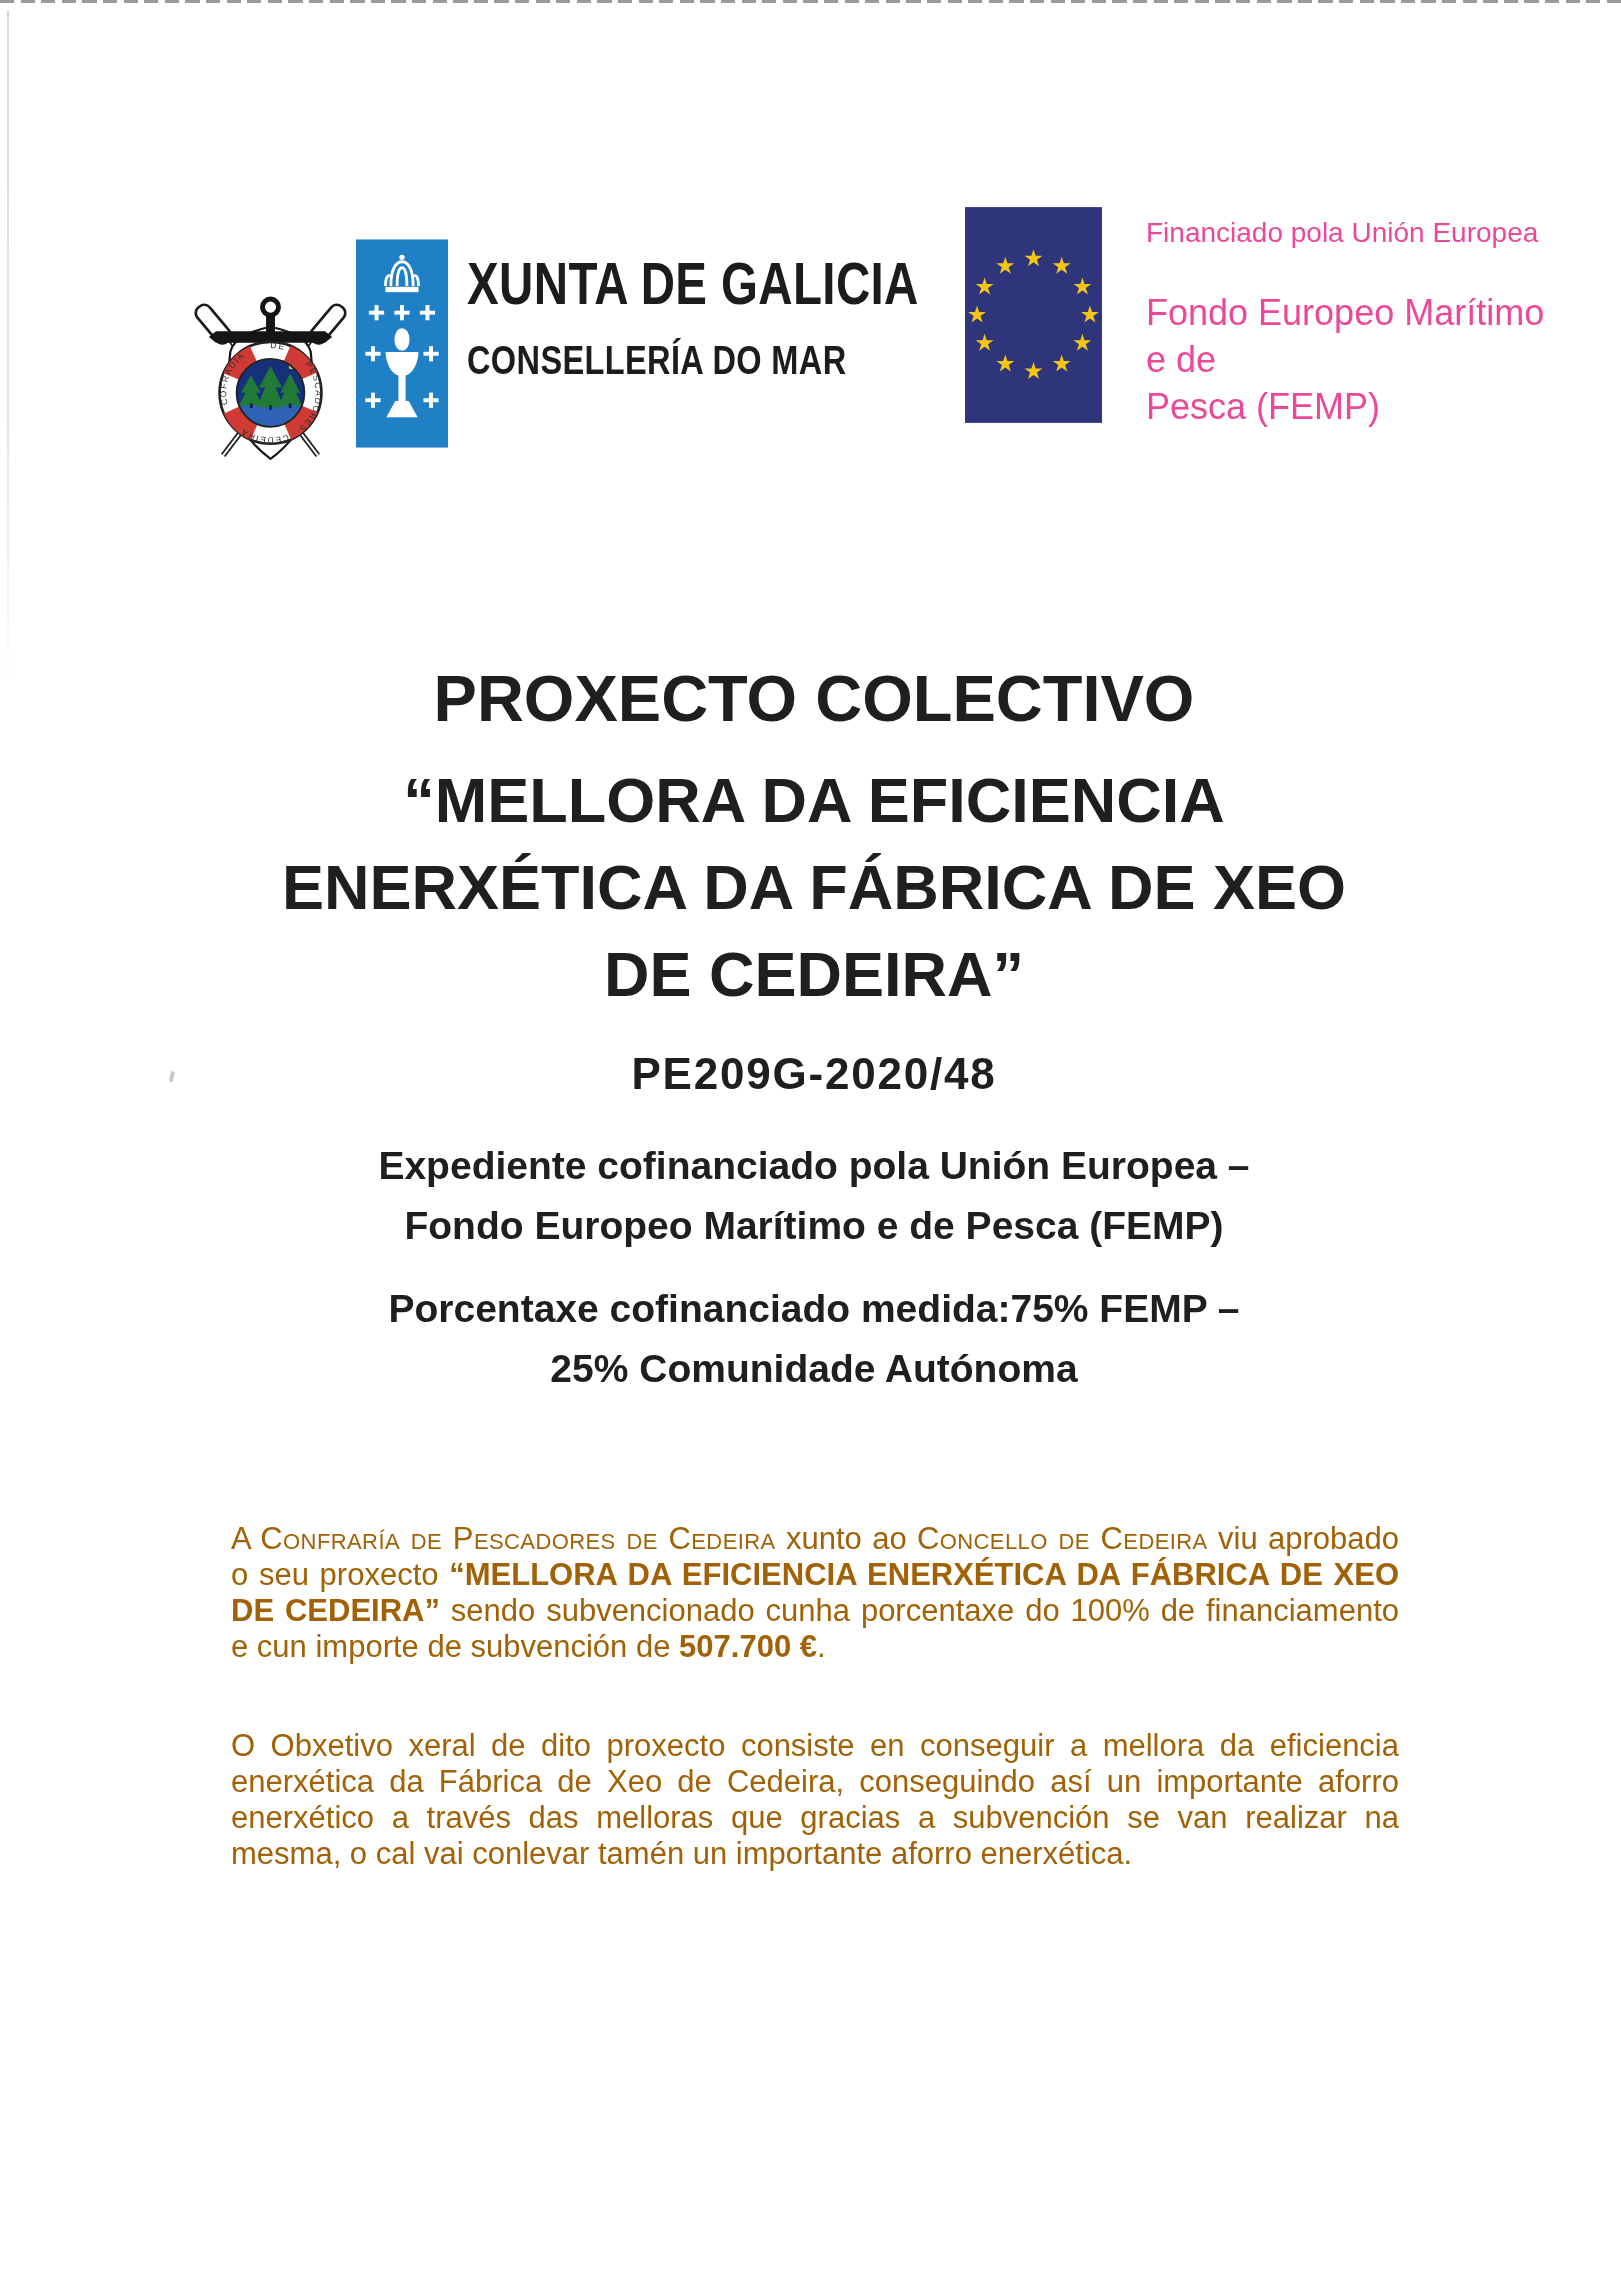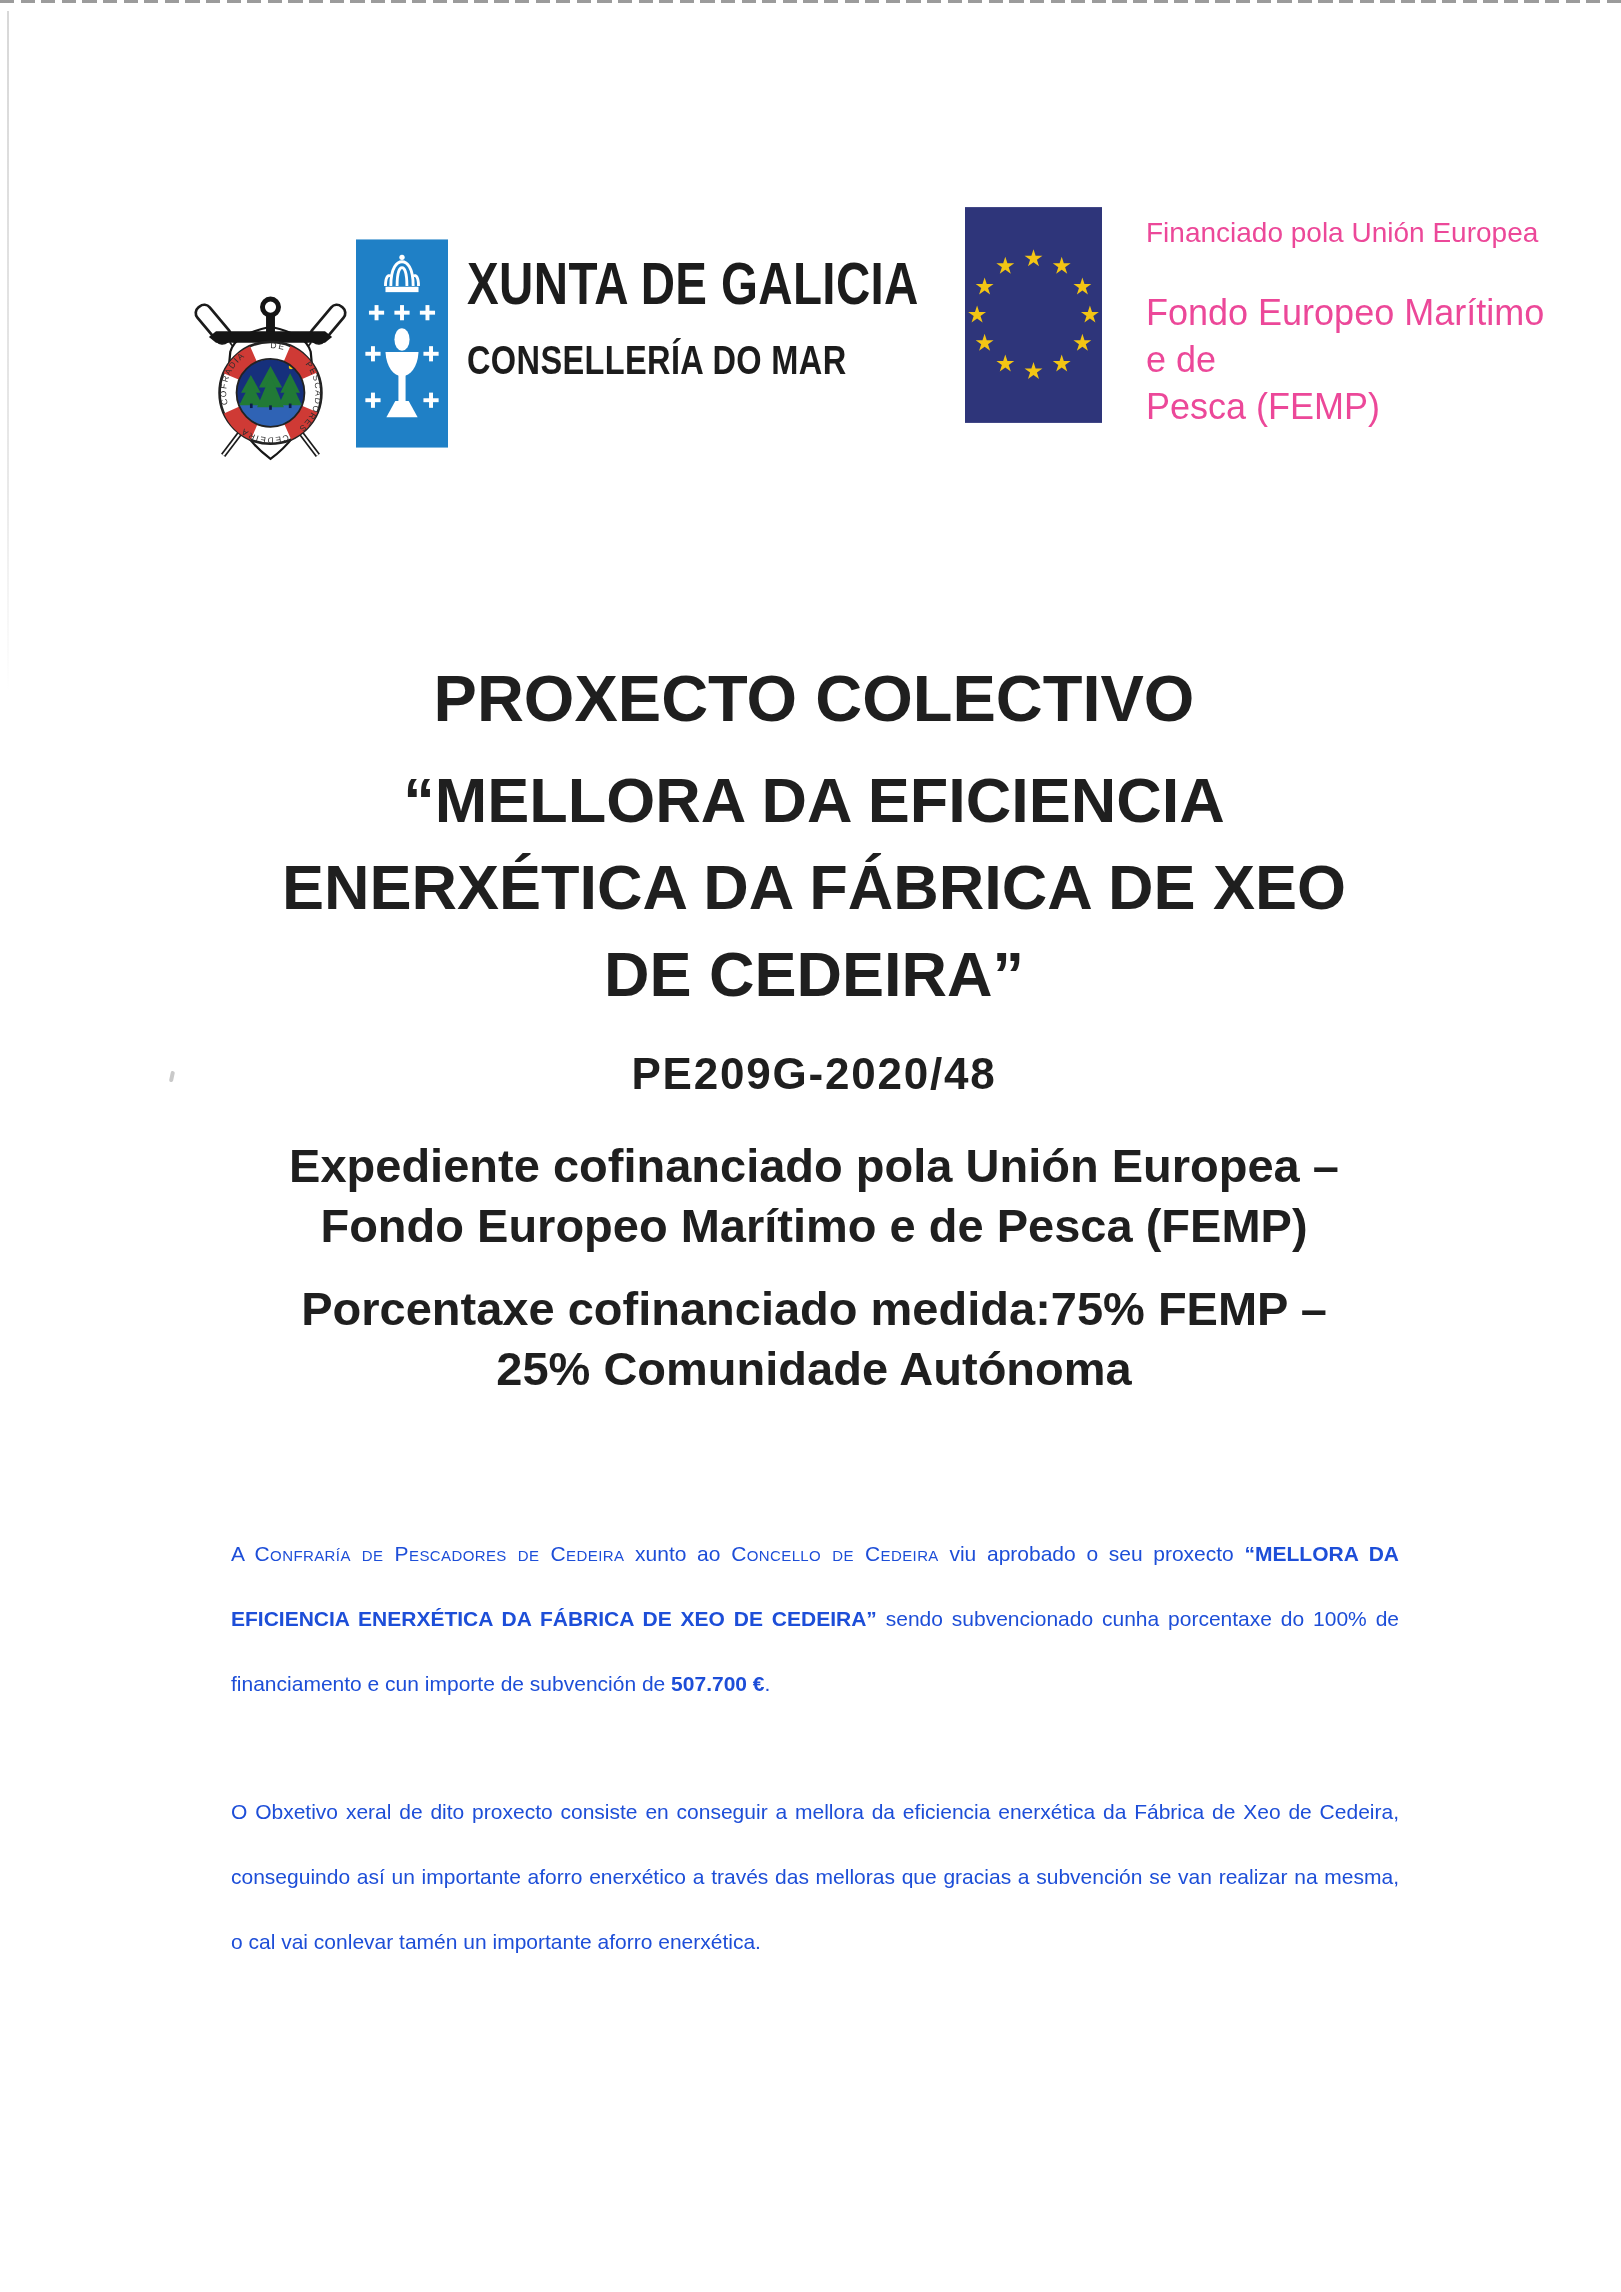--- a/index.html
+++ b/index.html
@@ -31,26 +31,26 @@
   .eutext{position:absolute;left:1146px;top:215px;width:421px;color:#ec4899;}
   .eutext .eu1{font-size:28px;line-height:36px;}
   .eutext .eu23{margin-top:38px;font-size:36px;line-height:47px;}
 
   
   .titles{padding:0 224px 0 231px;text-align:center;color:#1f1f1f;}
   .t-line{white-space:nowrap;}
   .t1{margin-top:159px;font-size:65px;font-weight:bold;line-height:75px;}
   .t2{margin-top:21px;font-size:63px;font-weight:bold;line-height:87px;}
   .code{margin-top:18px;font-size:44px;font-weight:bold;line-height:75px;letter-spacing:1.8px;}
-  .sub{font-size:47px;font-weight:bold;line-height:60px;}
+  .sub{font-size:39px;font-weight:bold;line-height:60px;}
   .sub1{margin-top:25px;}
   .sub2{margin-top:23px;}
 
   
-  .bodytext{padding:0 222px 0 231px;text-align:justify;font-size:21px;line-height:65px;color:#1d4ed8;}
+  .bodytext{padding:0 222px 0 231px;text-align:justify;font-size:31px;line-height:36px;color:#a16207;}
   .p1{margin-top:122px;}
   .p2{margin-top:63px;}
   .seg-plain{}
   .seg-smallcaps{font-variant:small-caps;letter-spacing:0.4px;}
   .seg-projcaps{font-weight:bold;letter-spacing:0;}
   .seg-bold{font-weight:bold;}
 
   svg text{font-family:"Liberation Sans",sans-serif;}
 </style>
 </head>

